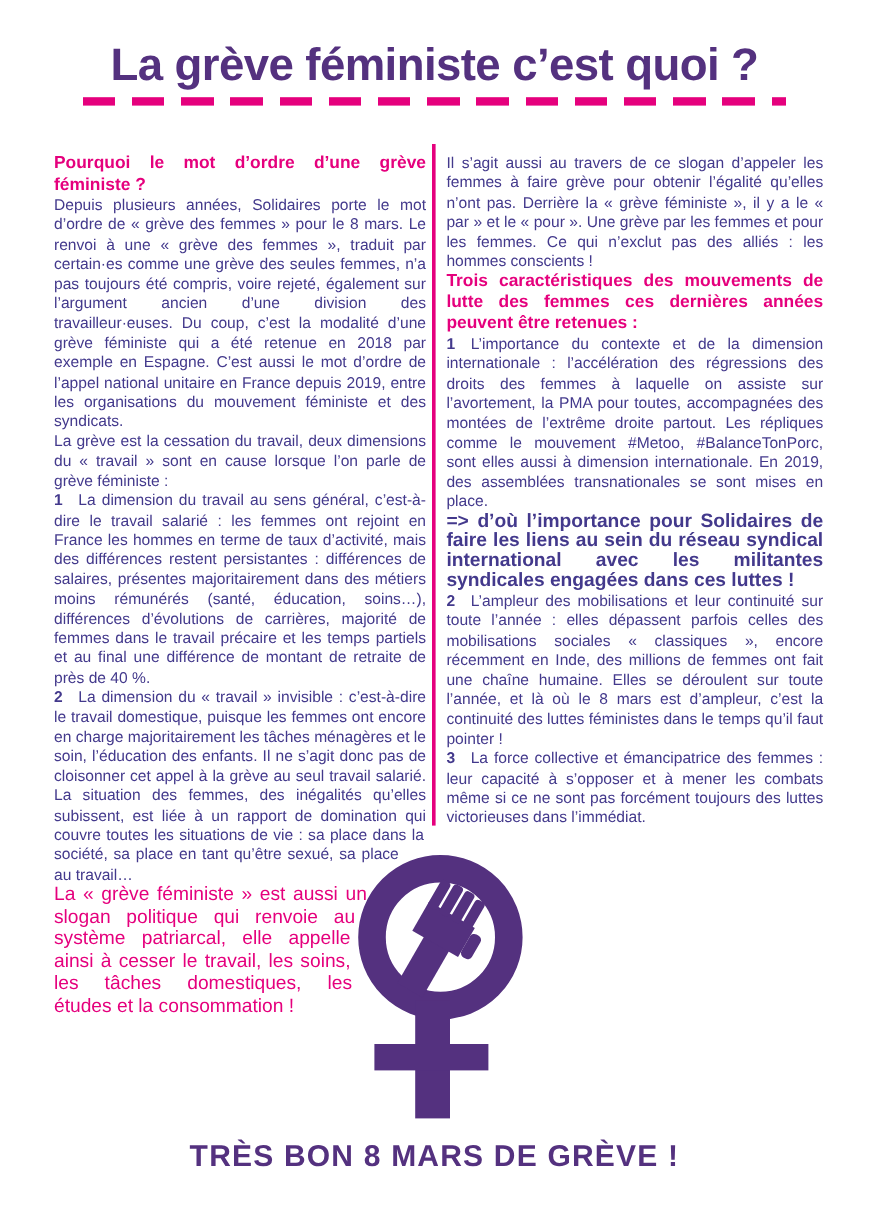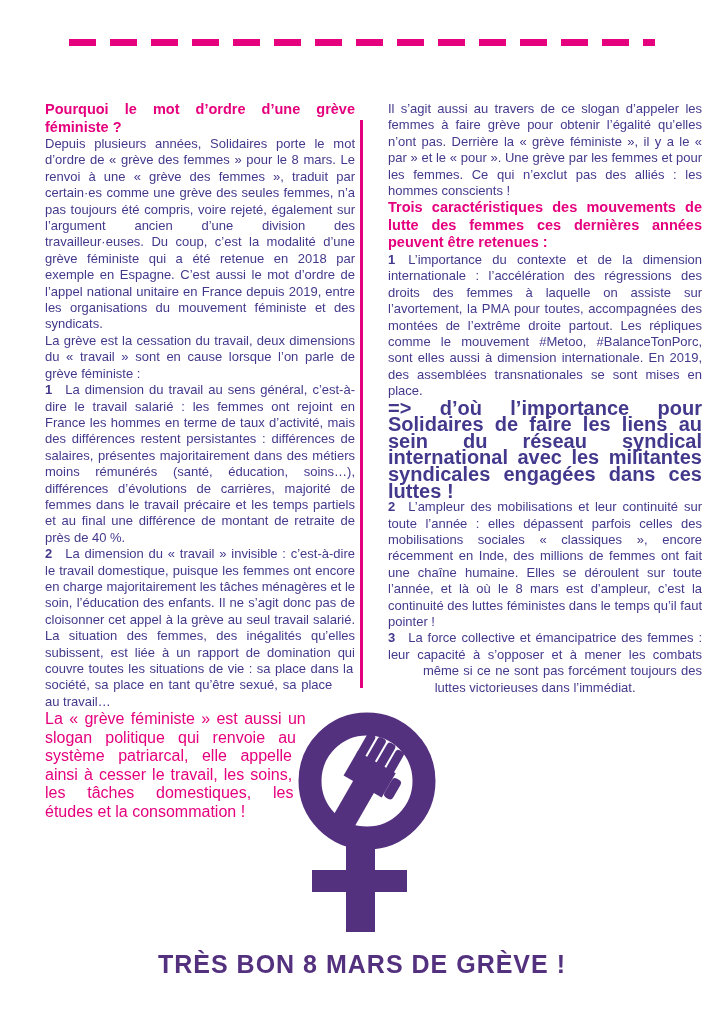--- a/index.html
+++ b/index.html
@@ -18,37 +18,37 @@
   .title{
     font-family:"Liberation Sans",sans-serif;
     font-size:38px;line-height:42px;font-weight:bold;
     letter-spacing:-0.5px;color:var(--purple);
   }
   .title-underline{
     width:586px;height:7px;margin:5px auto 0;
     background:repeating-linear-gradient(90deg,var(--pink) 0 27px,transparent 27px 41px);
   }
   
-  .columns{position:absolute;top:101px;left:45px;display:flex;gap:33px;}
+  .columns{position:absolute;top:128px;left:45px;display:flex;gap:17px;}
   .col{color:var(--ink);}
   .col-left{width:310px;}
   .col-right{width:314px;}
   .col-divider{
     position:absolute;top:120px;left:360px;width:3px;height:568px;
     background:var(--pink);
   }
   .head{
     color:var(--pink);font-size:14.5px;line-height:17.5px;font-weight:bold;
     text-align:justify;
   }
   .body{
     font-size:13px;line-height:16.4px;text-align:justify;
   }
   .arrow{
-    font-size:20px;line-height:16.6px;font-weight:bold;text-align:justify;
+    font-size:16px;line-height:16.6px;font-weight:bold;text-align:justify;
   }
   .slogan{
     color:var(--pink);font-size:16px;line-height:18.5px;font-weight:normal;
     text-align:justify;
   }
   .mt{}
   .num{display:inline-block;margin-right:13px;font-weight:bold;}
   
   .spacer-left{
     float:right;width:92px;height:792px;shape-margin:0;
@@ -71,20 +71,21 @@
     font-size:25px;line-height:40px;font-weight:bold;letter-spacing:1px;
     color:var(--purple);
   }
 </style>
 </head>
 <body>
 
 <div class="page">
 
   <header class="header">
+    <div class="title">La grève féministe c’est quoi ?</div>
     <div class="title-underline"></div>
   </header>
 
   <div class="col-divider"></div>
 
   <main class="columns">
 
     <section class="col col-left">
       <div class="spacer-left"></div>
       <h2 class="head">Pourquoi le mot d’ordre d’une grève féministe ?</h2>

